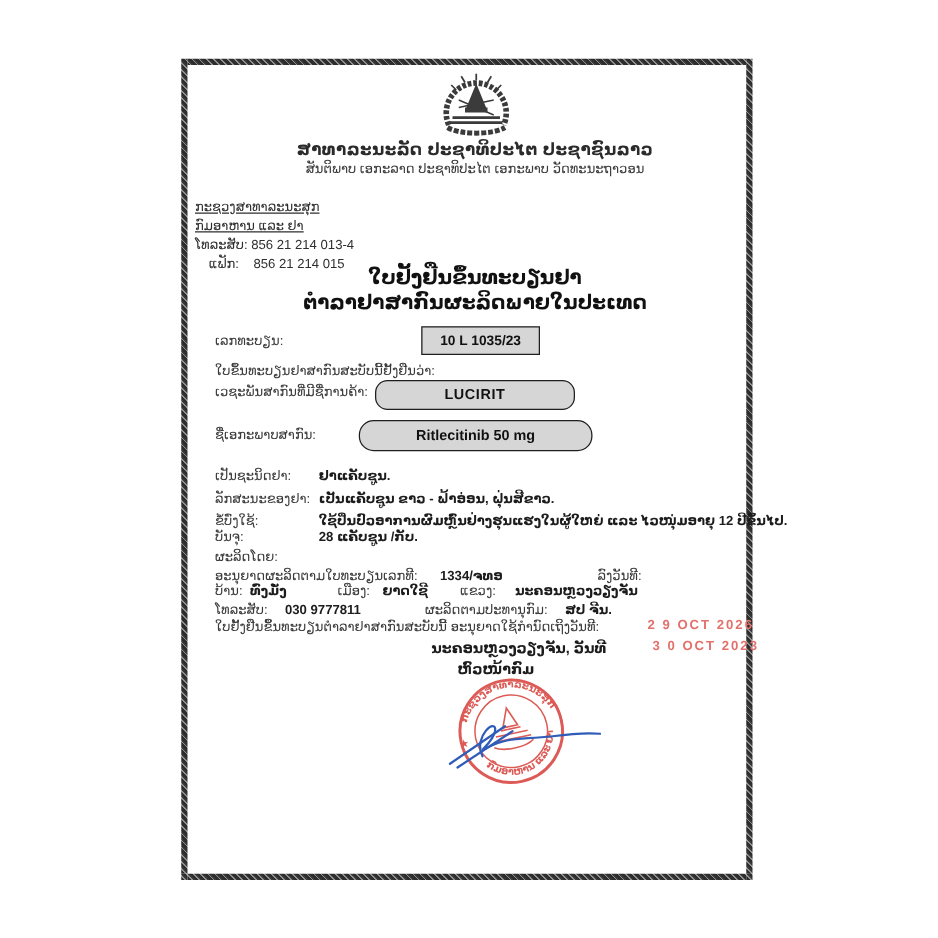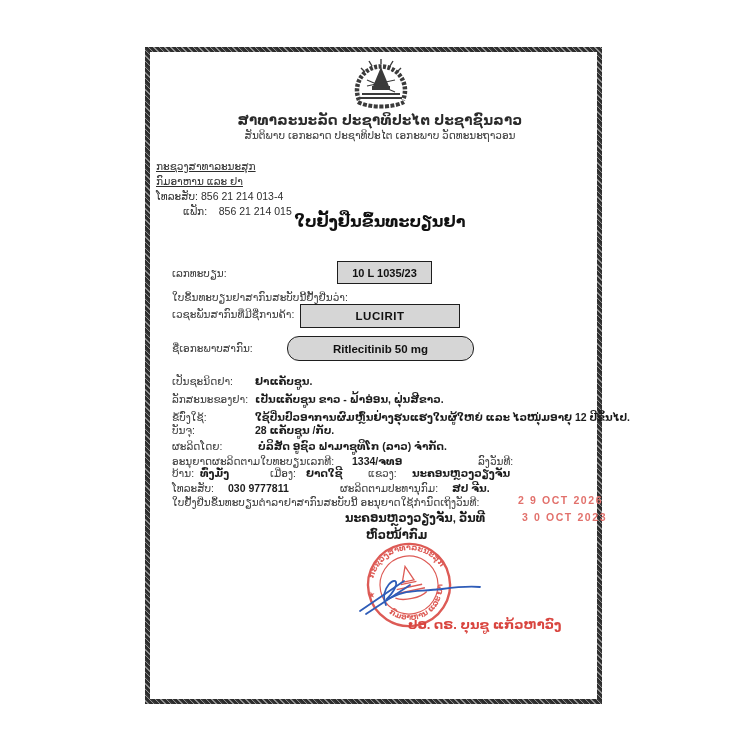--- a/index.html
+++ b/index.html
@@ -56,49 +56,49 @@
       </g>
     </svg>
   </div>
 
   <div class="abs c hdr2" style="left:195px;top:129px;width:370px;">ສັນຕິພາບ ເອກະລາດ ປະຊາທິປະໄຕ ເອກະພາບ ວັດທະນະຖາວອນ</div>
   <div class="abs c hdr1" style="left:195px;top:112px;width:370px;">ສາທາລະນະລັດ ປະຊາທິປະໄຕ ປະຊາຊົນລາວ</div>
 
   <div class="abs small under" style="left:156px;top:160px;">ກະຊວງສາທາລະນະສຸກ</div>
   <div class="abs small under" style="left:156px;top:175px;">ກົມອາຫານ ແລະ ຢາ</div>
   <div class="abs small" style="left:156px;top:190px;"><span>ໂທລະສັບ:</span> <span>856 21 214 013-4</span></div>
-  <div class="abs small" style="left:172px;top:205px;padding-left:11px;"><span>ແຟັກ:</span>&nbsp;&nbsp;&nbsp;&nbsp;<span>856 21 214 015</span></div>
+  <div class="abs small" style="left:156px;top:205px;padding-left:11px;"><span>ແຟັກ:</span>&nbsp;&nbsp;&nbsp;&nbsp;<span>856 21 214 015</span></div>
 
   <div class="abs c title" style="left:195px;top:212px;width:370px;">ໃບຢັ້ງຢືນຂຶ້ນທະບຽນຢາ</div>
+  <div class="abs c title" style="left:195px;top:232px;width:370px;">ຕຳລາຢາສາກົນຜະລິດພາຍໃນປະເທດ</div>
 
   <div class="abs lbl" style="left:172px;top:267px;">ເລກທະບຽນ:</div>
   <div class="gbox" style="left:337px;top:261px;width:93px;height:21px;font-size:11px;">10 L 1035/23</div>
 
   <div class="abs lbl" style="left:172px;top:291px;">ໃບຂຶ້ນທະບຽນຢາສາກົນສະບັບນີ້ຢັ້ງຢືນວ່າ:</div>
 
   <div class="abs lbl" style="left:172px;top:308px;">ເວຊະພັນສາກົນທີ່ມີຊື່ການຄ້າ:</div>
-  <div class="gbox" style="left:300px;top:304px;width:158px;height:22px;font-size:11.5px;letter-spacing:.5px;">LUCIRIT</div>
+  <div class="gbox" style="left:300px;top:304px;width:158px;height:22px;font-size:11.5px;letter-spacing:.5px;border-radius:10px;">LUCIRIT</div>
 
   <div class="abs lbl" style="left:172px;top:342px;">ຊື່ເອກະພາບສາກົນ:</div>
   <div class="gbox" style="left:287px;top:336px;width:185px;height:23px;font-size:11.5px;border-radius:12px;">Ritlecitinib 50 mg</div>
 
   <div class="abs lbl" style="left:172px;top:375px;">ເປັນຊະນິດຢາ:</div>
   <div class="abs val" style="left:255px;top:375px;">ຢາແຄັບຊູນ.</div>
 
   <div class="abs lbl" style="left:172px;top:393px;">ລັກສະນະຂອງຢາ:</div>
   <div class="abs val" style="left:255px;top:393px;">ເປັນແຄັບຊູນ ຂາວ - ຟ້າອ່ອນ, ຝຸ່ນສີຂາວ.</div>
 
   <div class="abs lbl" style="left:172px;top:411px;">ຂໍ້ບົ່ງໃຊ້:</div>
   <div class="abs val" style="left:255px;top:411px;">ໃຊ້ປິ່ນປົວອາການຜົມຫຼົ່ນຢ່າງຮຸນແຮງໃນຜູ້ໃຫຍ່ ແລະ ໄວໜຸ່ມອາຍຸ 12 ປີຂຶ້ນໄປ.</div>
 
   <div class="abs lbl" style="left:172px;top:424px;">ບັນຈຸ:</div>
   <div class="abs val" style="left:255px;top:424px;">28 ແຄັບຊູນ /ກັບ.</div>
 
   <div class="abs lbl" style="left:172px;top:440px;">ຜະລິດໂດຍ:</div>
-  <div class="abs val" style="left:258px;top:440px;">ບໍລິສັດ ອູຊົວ ຟາມາຊູທິໂກ (ລາວ) ຈຳກັດ.</div>
 
   <div class="abs lbl" style="left:172px;top:455px;">ອະນຸຍາດຜະລິດຕາມໃບທະບຽນເລກທີ:</div>
   <div class="abs val" style="left:352px;top:455px;">1334/ຈທອ</div>
   <div class="abs lbl" style="left:478px;top:455px;">ລົງວັນທີ:</div>
 
   <div class="abs lbl" style="left:172px;top:467px;">ບ້ານ:</div>
   <div class="abs val" style="left:200px;top:467px;">ທົ່ງມັ່ງ</div>
   <div class="abs lbl" style="left:270px;top:467px;">ເມືອງ:</div>
   <div class="abs val" style="left:306px;top:467px;">ຍາດໃຊີ</div>
   <div class="abs lbl" style="left:368px;top:467px;">ແຂວງ:</div>
@@ -138,14 +138,13 @@
   <div class="sigwrap">
     <svg width="135" height="55" viewBox="0 0 135 55">
       <g fill="none" stroke="#2e5cb8" stroke-width="1.8" stroke-linecap="round">
         <path d="M8,46 L52,16"></path>
         <path d="M14,49 L58,20"></path>
         <path d="M34,40 C26,24 46,8 44,20 C42,30 28,38 38,33 C56,24 64,27 90,24 C105,22 118,21 128,22"></path>
       </g>
     </svg>
   </div>
 
-  <div class="abs signername" style="left:408px;top:617px;">ປອ. ດຣ. ບຸນຊູ ແກ້ວຫາວົງ</div>
 </div>
 
 </body></html>

